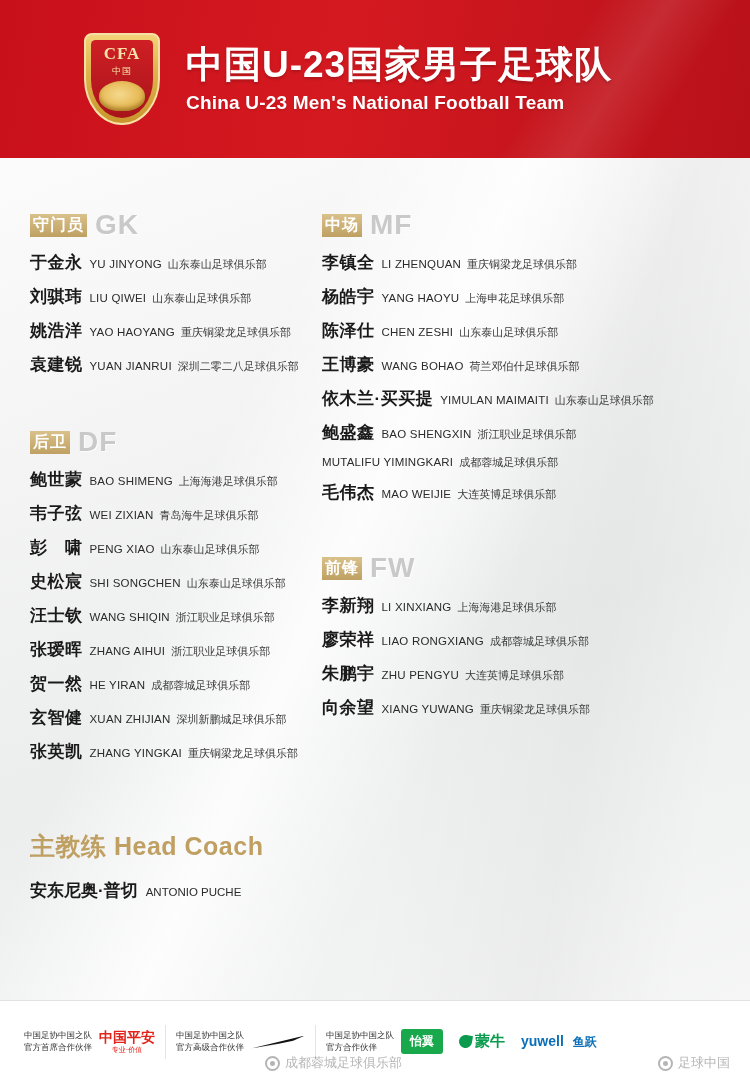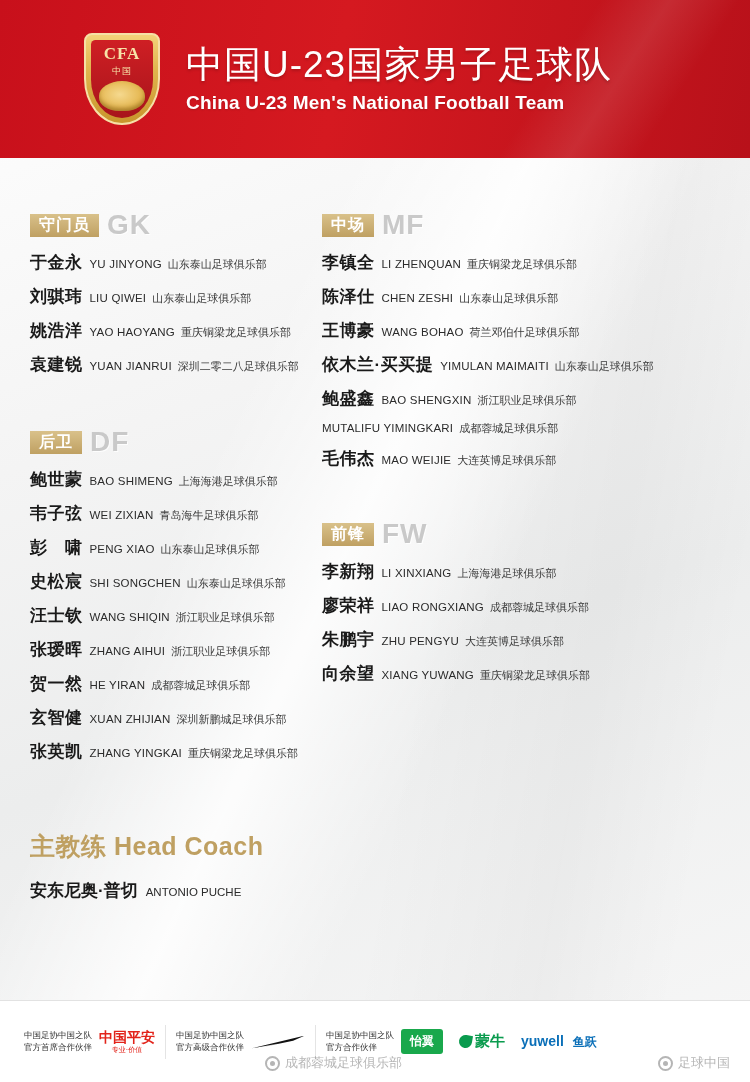--- a/index.html
+++ b/index.html
@@ -71,21 +71,21 @@
   }
   .crest-dragon {
     width: 46px; height: 30px; margin-top: 3px;
     background: radial-gradient(ellipse at 45% 45%, #f5d98f 0%, #e7bb58 55%, #c99a2f 100%);
     border-radius: 50% 50% 45% 45%;
     box-shadow: inset 0 -3px 4px rgba(120,80,10,.5);
   }
   .titles { color: #fff; }
   .title-cn {
     font-family: "Liberation Sans", sans-serif;
-    font-weight: normal;
+    font-weight: bold;
     font-size: 37px;
     letter-spacing: 1px;
     line-height: 1.15;
     text-shadow: 0 2px 3px rgba(0,0,0,.18);
   }
   .title-en {
     font-size: 19px; font-weight: bold;
     margin-top: 6px; letter-spacing: .2px;
     text-shadow: 0 1px 2px rgba(0,0,0,.15);
   }
@@ -102,21 +102,21 @@
 
   .section { margin-bottom: 6px; }
   .sec-head {
     display: flex; align-items: flex-end; gap: 8px;
     margin-bottom: 14px;
   }
   .sec-cn {
     background: linear-gradient(180deg, #d9c18a 0%, #bfa062 100%);
     color: #ffffff;
     font-size: 16px; font-weight: bold;
-    padding: 3px 9px 4px;
+    padding: 3px 3px 4px;
     line-height: 1;
     letter-spacing: 1px;
   }
   .sec-en {
     font-family: "Liberation Sans", sans-serif;
     font-weight: bold;
     font-size: 28px;
     line-height: .85;
     color: #c9c9c9;
     letter-spacing: 1px;
@@ -332,20 +332,25 @@
           <span class="sec-cn">中场</span>
           <span class="sec-en">MF</span>
         </div>
         <div>
           <div class="player">
             <span class="p-cn">李镇全</span>
             <span class="p-en">LI ZHENQUAN</span>
             <span class="p-club">重庆铜梁龙足球俱乐部</span>
           </div>
           <div class="player">
+            <span class="p-cn">杨皓宇</span>
+            <span class="p-en">YANG HAOYU</span>
+            <span class="p-club">上海申花足球俱乐部</span>
+          </div>
+          <div class="player">
             <span class="p-cn">陈泽仕</span>
             <span class="p-en">CHEN ZESHI</span>
             <span class="p-club">山东泰山足球俱乐部</span>
           </div>
           <div class="player">
             <span class="p-cn">王博豪</span>
             <span class="p-en">WANG BOHAO</span>
             <span class="p-club">荷兰邓伯什足球俱乐部</span>
           </div>
           <div class="player">

